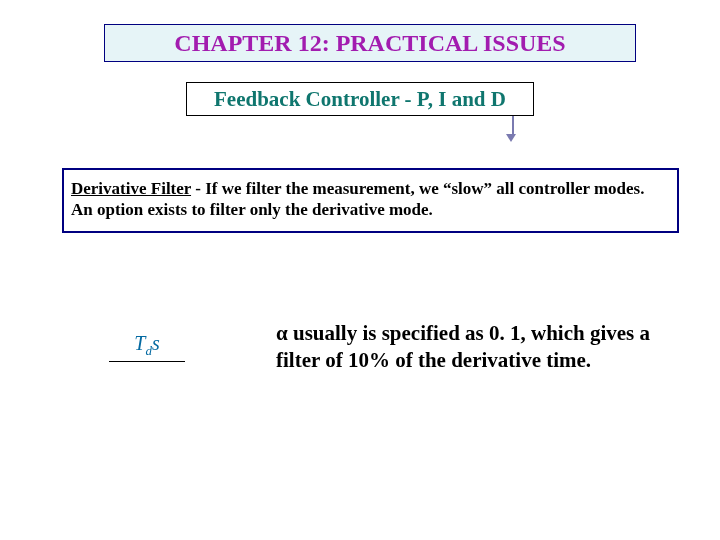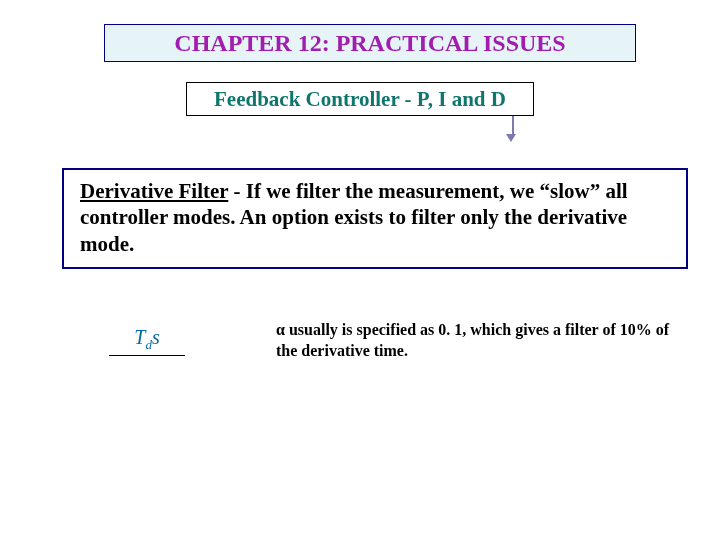--- a/index.html
+++ b/index.html
@@ -57,22 +57,22 @@
     border-right: 5px solid transparent;
     border-top: 8px solid #7a7ab0;
     margin-left: -4px;
   }
   .body-box {
     position: absolute;
     left: 62px;
     top: 168px;
     width: 594px;
     border: 2px solid #000080;
-    padding: 8px 12px 10px 16px;
-    font-size: 21px;
+    padding: 8px 12px 10px 7px;
+    font-size: 17px;
     font-weight: bold;
     line-height: 1.25;
   }
   .body-box .underline {
     text-decoration: underline;
   }
   .bottom-area {
     position: absolute;
     left: 62px;
     top: 320px;
@@ -105,21 +105,21 @@
   .formula .sub {
     font-size: 13px;
     vertical-align: sub;
     font-style: italic;
   }
   .formula .upright {
     font-style: normal;
   }
   .note {
     flex: 1;
-    font-size: 16px;
+    font-size: 21px;
     font-weight: bold;
     line-height: 1.3;
     padding-left: 44px;
   }
   .alpha {
     font-family: "Symbol", "Times New Roman", serif;
   }
 </style>
 </head>
 <body>

